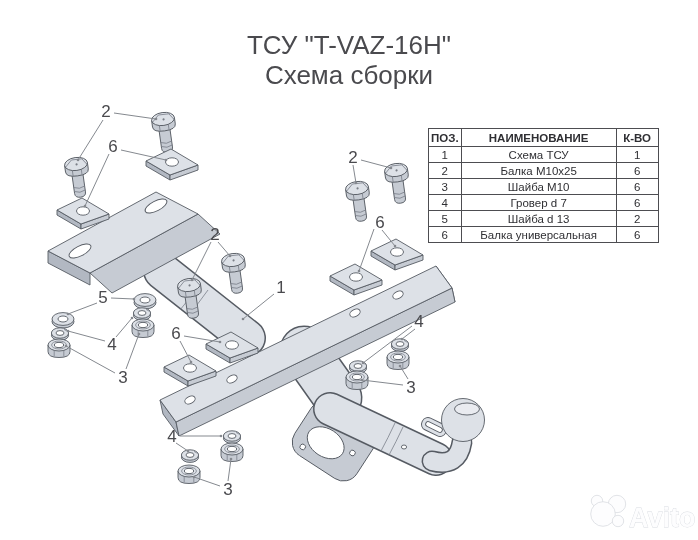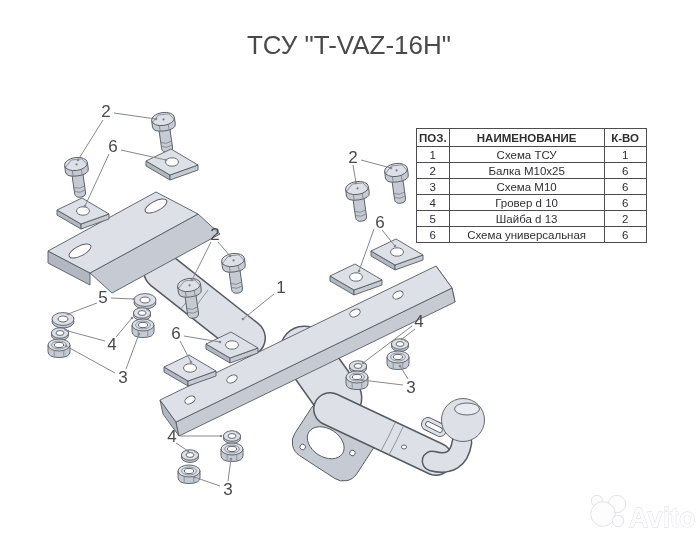--- a/index.html
+++ b/index.html
@@ -15,21 +15,21 @@
   .pm{fill:var(--part-shade);stroke:var(--outline);stroke-width:0.9;}
   .pd{fill:var(--part-dark);stroke:var(--outline);stroke-width:0.9;}
   .hole{fill:#ffffff;stroke:var(--outline);stroke-width:0.9;}
   .ln{stroke:#7b808a;stroke-width:0.8;fill:none;}
   .outl{stroke:var(--outline);fill:none;stroke-linecap:round;}
   .fillstroke{stroke:var(--part-fill);fill:none;stroke-linecap:round;}
   .leader{stroke:var(--leader);stroke-width:1;}
   .callout-text{font-family:"Liberation Sans",sans-serif;font-size:17px;fill:var(--title-text);}
   .title-block{position:absolute;left:0;top:30px;width:698px;text-align:center;
                color:var(--title-text);font-size:26px;line-height:30px;}
-  table.parts{position:absolute;left:416px;top:128px;border-collapse:collapse;
+  table.parts{position:absolute;left:428px;top:128px;border-collapse:collapse;
               color:var(--table-text);font-size:11.5px;table-layout:fixed;background:#fff;}
   table.parts th,table.parts td{border:1px solid var(--table-border);text-align:center;
               padding:0 2px;height:15px;line-height:14px;overflow:hidden;white-space:nowrap;}
   table.parts th{height:17px;font-weight:bold;}
   svg.wm{position:absolute;left:553px;top:490px;}
   .wm-shape{fill:var(--watermark);stroke:#d9dce1;stroke-width:0.8;}
   .wm-text{font-family:"Liberation Sans",sans-serif;font-size:27px;font-weight:bold;
            fill:var(--watermark);stroke:#d9dce1;stroke-width:0.8;paint-order:stroke;}
 </style>
 </head>
@@ -228,20 +228,21 @@
         <line x1="408" y1="379" x2="400" y2="366" class="leader"></line>
         <circle cx="400" cy="366" r="1.3" fill="#85898f"></circle>
         <line x1="403" y1="385" x2="362" y2="380" class="leader"></line>
         <circle cx="362" cy="380" r="1.3" fill="#85898f"></circle>
         <text x="411" y="387" text-anchor="middle" dominant-baseline="central" class="callout-text">3</text>
       </g>
   </svg>
 
   <div class="title-block">
     <div>ТСУ "T-VAZ-16H"</div>
+    <div>Схема сборки</div>
   </div>
 
   <table class="parts">
     <colgroup>
         <col style="width:31px">
         <col style="width:155px">
         <col style="width:42px">
       </colgroup>
     <thead>
         <tr>
@@ -256,36 +257,36 @@
           <td>Схема ТСУ</td>
           <td>1</td>
         </tr>
         <tr>
           <td>2</td>
           <td>Балка М10х25</td>
           <td>6</td>
         </tr>
         <tr>
           <td>3</td>
-          <td>Схема М10</td>
+          <td>Шайба М10</td>
           <td>6</td>
         </tr>
         <tr>
           <td>4</td>
-          <td>Гровер d 10</td>
+          <td>Гровер d 7</td>
           <td>6</td>
         </tr>
         <tr>
           <td>5</td>
           <td>Шайба d 13</td>
           <td>2</td>
         </tr>
         <tr>
           <td>6</td>
-          <td>Схема универсальная</td>
+          <td>Балка универсальная</td>
           <td>6</td>
         </tr>
       </tbody>
   </table>
 
   <svg class="wm" width="145" height="50" viewBox="0 0 145 50" xmlns="http://www.w3.org/2000/svg">
     <g>
       <circle class="wm-shape" cx="44" cy="11" r="5.7"></circle>
       <circle class="wm-shape" cx="64" cy="14" r="8.7"></circle>
       <circle class="wm-shape" cx="50" cy="24" r="12.3"></circle>

